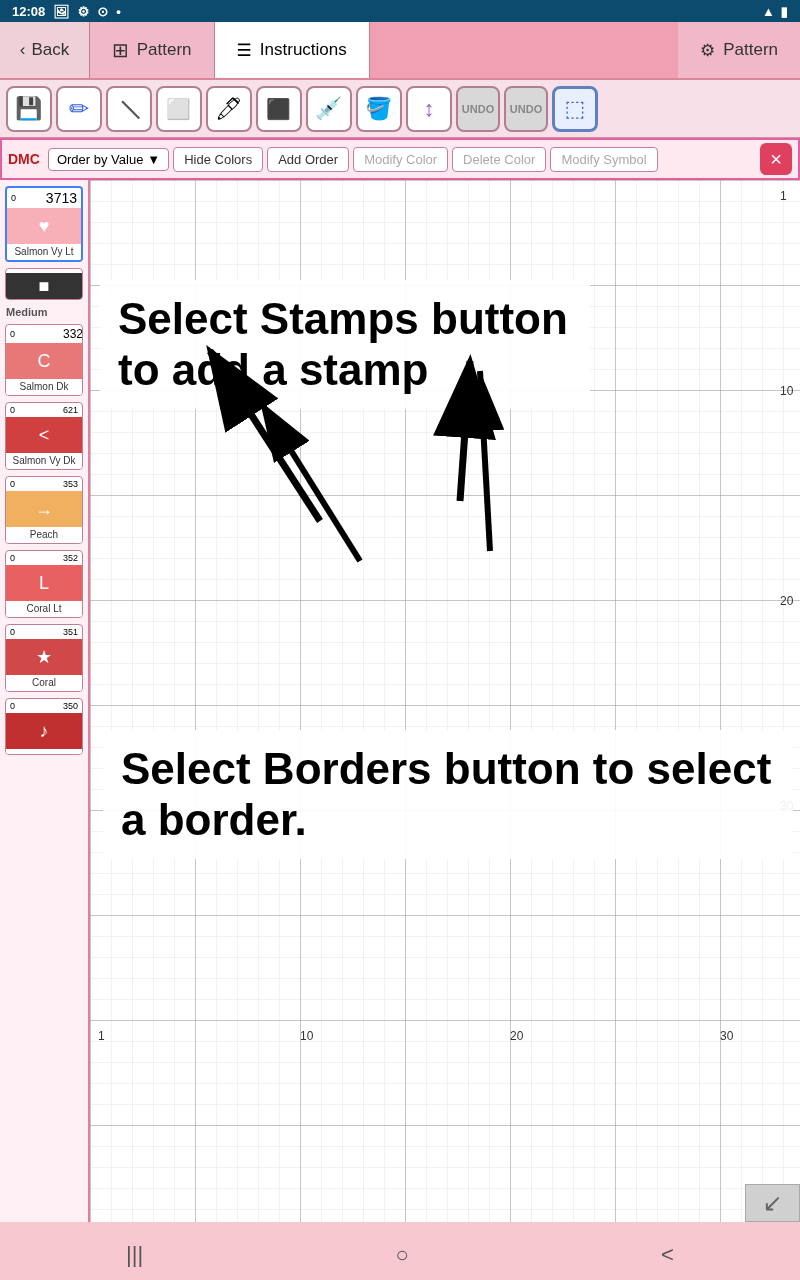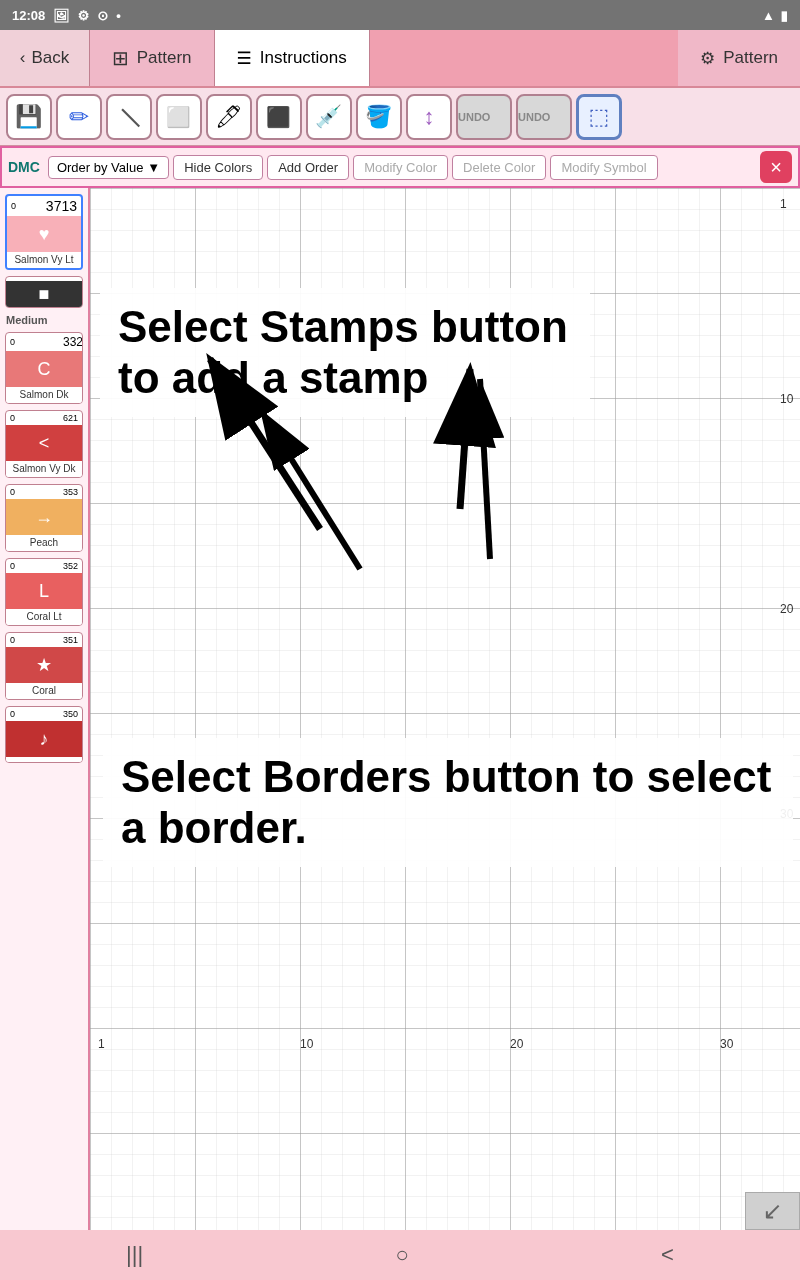--- a/index.html
+++ b/index.html
@@ -7,23 +7,23 @@
       width: 800px;
       height: 1280px;
       background: #f8c8d0;
       font-family: Arial, sans-serif;
       overflow: hidden;
       position: relative;
     }
 
     
     .status-bar {
-      background: #737373;
+      background: #0c4a6e;
       color: #fff;
-      height: 30px;
+      height: 22px;
       display: flex;
       align-items: center;
       justify-content: space-between;
       padding: 0 12px;
       font-size: 13px;
       font-weight: bold;
     }
     .status-bar-left { display: flex; align-items: center; gap: 8px; }
     .status-bar-right { display: flex; align-items: center; gap: 6px; }
 
@@ -95,27 +95,28 @@
       border-radius: 8px;
       background: #fff;
       display: flex;
       align-items: center;
       justify-content: center;
       cursor: pointer;
       font-size: 22px;
       flex-shrink: 0;
     }
     .tool-btn-wide {
-      width: 56px;
+      width: 44px;
       height: 46px;
       border: 2px solid #b08090;
       border-radius: 8px;
       background: #d8d8d8;
       display: flex;
       align-items: center;
+      justify-content: center;
       cursor: pointer;
       font-size: 13px;
       font-weight: bold;
       color: #888;
       flex-shrink: 0;
     }
     .tool-btn-selected-border {
       border: 3px solid #6080c0;
       background: #e8f0ff;
     }
@@ -127,21 +128,21 @@
       display: flex;
       align-items: center;
       padding: 0 6px;
       gap: 4px;
       border-bottom: 1px solid #d090a0;
       border: 2px solid #e060a0;
     }
     .color-bar-label {
       font-size: 14px;
       font-weight: bold;
-      color: #0f766e;
+      color: #b91c1c;
       margin-right: 4px;
     }
     .color-bar-order {
       background: #fff;
       border: 1px solid #c080a0;
       border-radius: 4px;
       padding: 3px 8px;
       font-size: 13px;
       display: flex;
       align-items: center;

